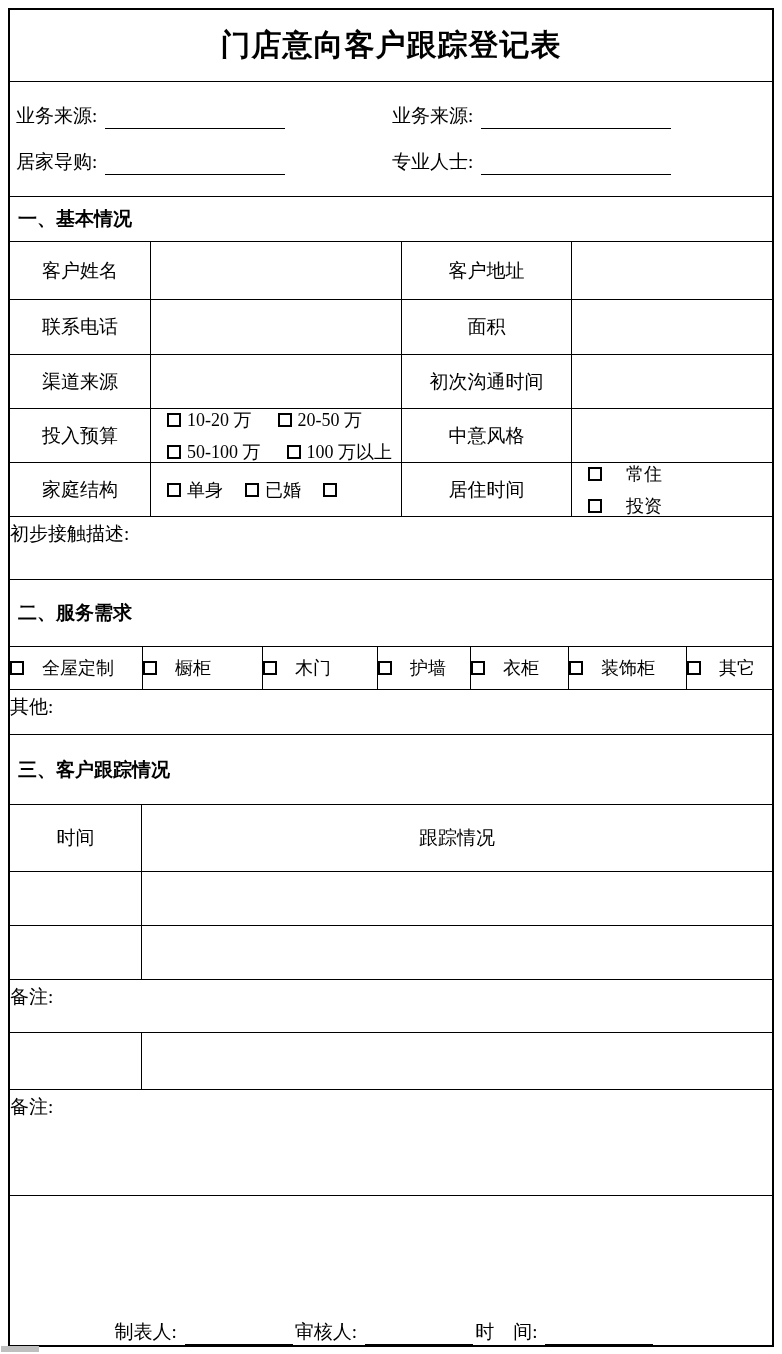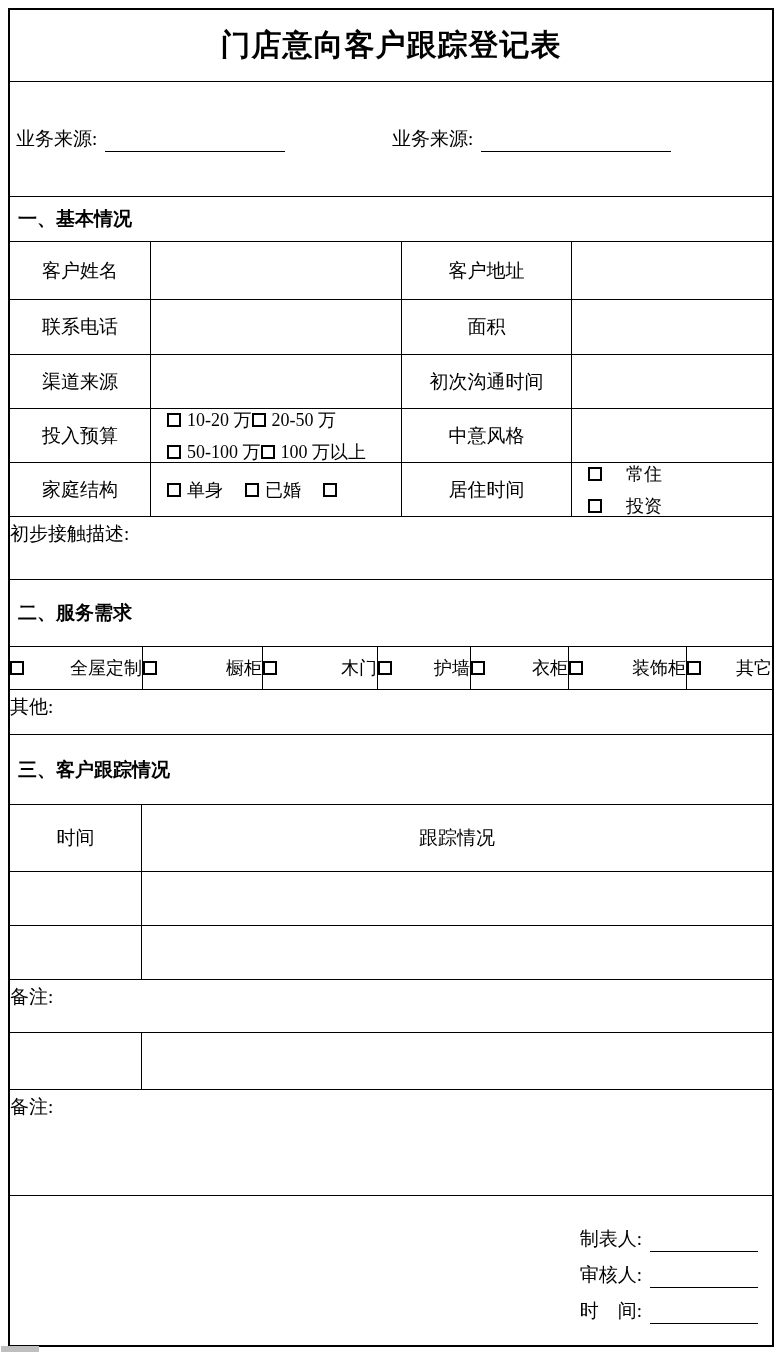--- a/index.html
+++ b/index.html
@@ -46,32 +46,32 @@
   .c1{width:141px}.c2{width:251px}.c3{width:170px}.c4{flex:1}
   .lab { display:flex; align-items:center; justify-content:center; text-align:center; }
 
   
   .cb { width:14px; height:14px; border:2px solid #000; display:inline-block;
         box-sizing:border-box; flex-shrink:0; background:#fff; }
   .opt { display:inline-flex; align-items:center; gap:6px; white-space:nowrap; }
   .opt.wgap { gap:24px; }
   .optcol { display:flex; flex-direction:column; justify-content:center; gap:8px;
             padding-left:16px; font-size:18px; }
-  .optline { display:flex; }
+  .optline { display:flex; gap:26px; }
   .optrowc { display:flex; align-items:center; gap:22px; padding-left:16px; font-size:18px;font-family:Liberation Mono, monospace; }
-  .svc { display:flex; align-items:center; justify-content:space-between; gap:18px; font-size:18px; }
+  .svc { display:flex; align-items:center; justify-content:flex-start; gap:18px; font-size:18px; }
 
   
   .toplab { padding:4px 0 0 0; }
 
   
   .tkc1 { width:132px; }
 
   
-  .footer-row { flex:1; border-bottom:none; display:flex; flex-direction:column;
+  .footer-row { flex:1; border-bottom:none; display:flex; flex-direction:row;
                 justify-content:center; align-items:flex-end; gap:2px; padding-right:14px; }
   .f-line { display:flex; align-items:flex-end; height:34px; }
 
   
   .artifact { position:absolute; left:1px; top:1346px; width:38px; height:6px; background:#bfbfbf; }
 </style>
 </head>
 <body>
 
 <div class="form">
@@ -84,20 +84,30 @@
     <div class="fields-line">
       <span class="pair left">
         <span>业务来源:</span>
         <span class="fill w180"></span>
       </span>
       <span class="pair right">
         <span>业务来源:</span>
         <span class="fill w190"></span>
       </span>
     </div>
+    <div class="fields-line">
+      <span class="pair left">
+        <span>居家导购:</span>
+        <span class="fill w180"></span>
+      </span>
+      <span class="pair right">
+        <span>专业人士:</span>
+        <span class="fill w190"></span>
+      </span>
+    </div>
   </div>
 
   <div class="row sec-h sec-h1">
     <span>一、基本情况</span>
   </div>
 
   <div class="row trow h58">
     <div class="cell c1 lab">客户姓名</div>
     <div class="cell c2"></div>
     <div class="cell c3 lab">客户地址</div>

